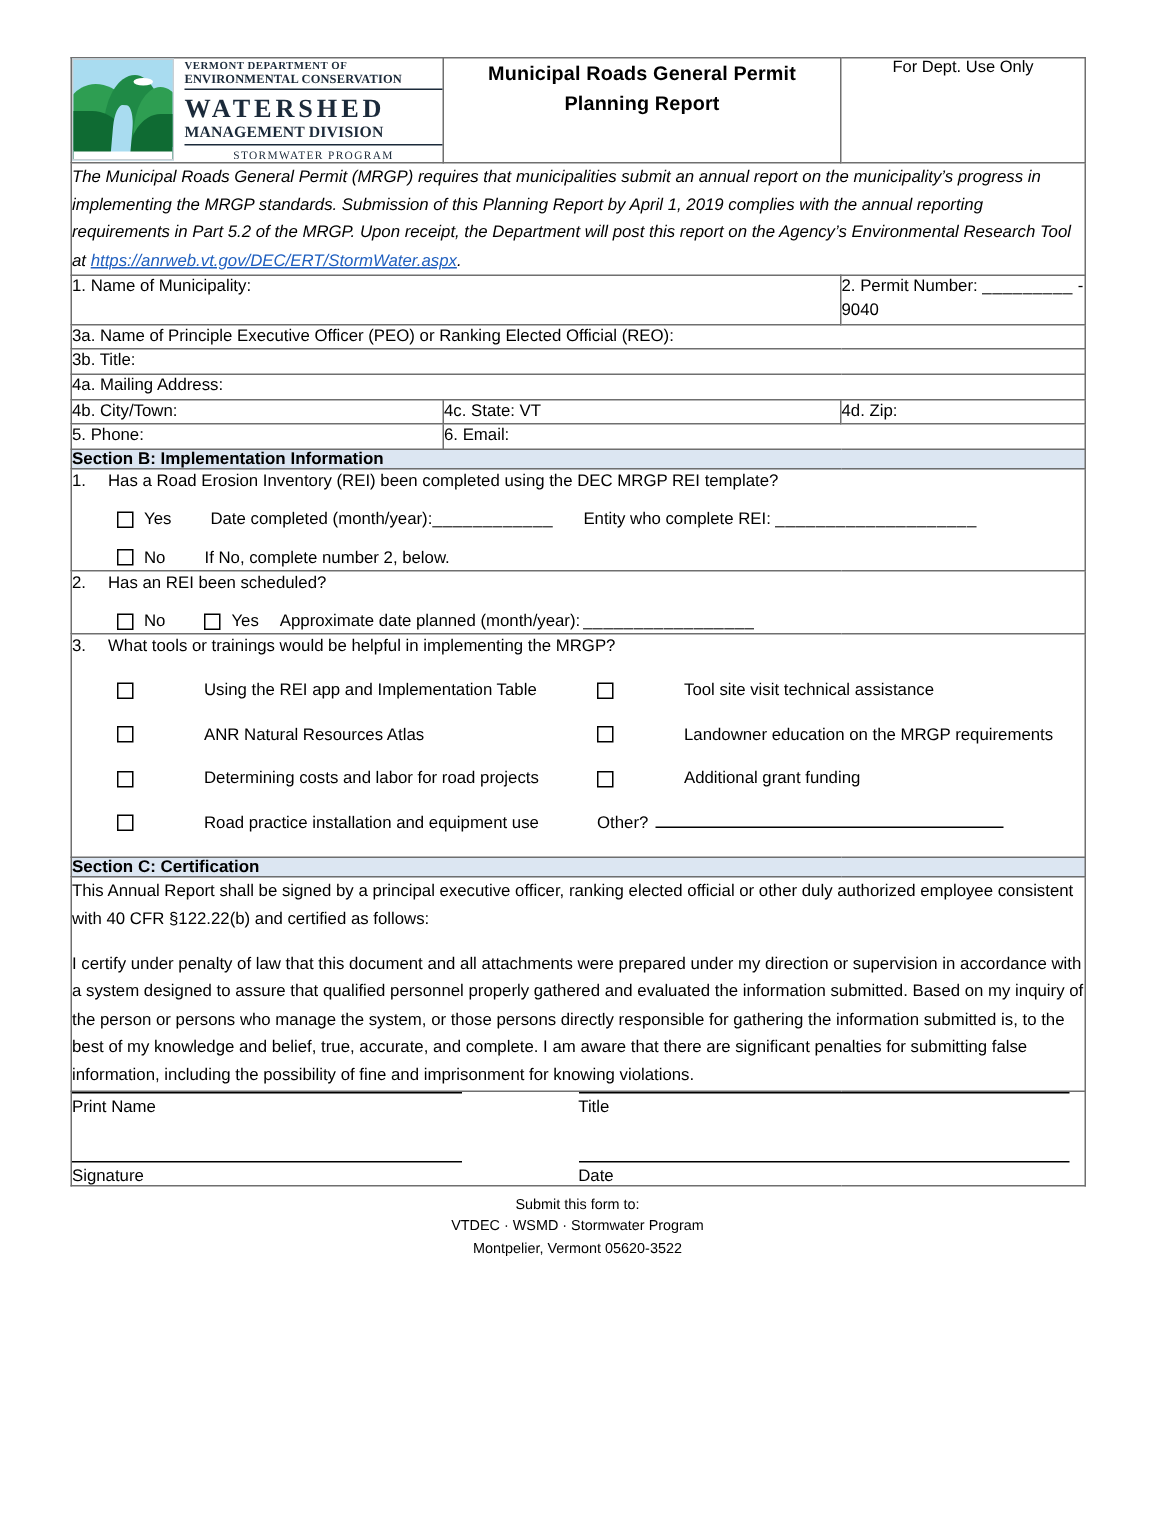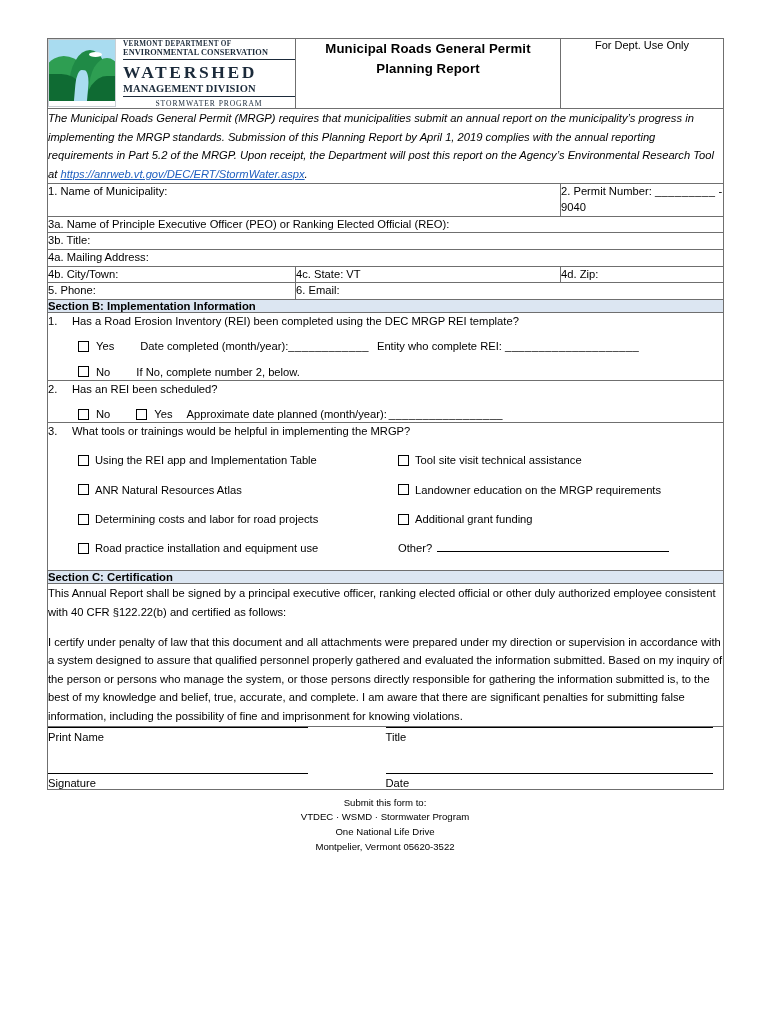--- a/index.html
+++ b/index.html
@@ -138,21 +138,21 @@
   .opt-label { margin-right: 26px; }
 
   
   .tools-grid {
     display: grid;
     grid-template-columns: 320px 1fr;
     row-gap: 13px;
     margin-top: 13px;
     padding-left: 30px;
   }
-  .tool-item { display: flex; align-items: center; font-size: 11.2px; }
+  .tool-item { display: flex; align-items: center; font-size: 11.2px; gap: 41px; }
   .tool-item .cbx { margin-right: 6px; }
   .other-item { display: flex; align-items: baseline; font-size: 11.2px; }
   .other-line { border-bottom: 1.1px solid #000; display: inline-block; width: 232px; margin-left: 5px; height: 11px; }
 
   
   .cert-cell { padding: 9px 11px 8px 10px; font-size: 11.2px; line-height: 1.66; }
   .cert-cell p { margin: 0 0 11px 0; }
   .cert-cell p:last-child { margin-bottom: 0; }
 
   .sign-cell { padding: 22px 10px 8px 10px; }
@@ -283,21 +283,21 @@
         <td class="qblock" colspan="3">
           <div class="q-line">
             <span class="q-num">1.</span>
             <span class="q-text">Has a Road Erosion Inventory (REI) been completed using the DEC MRGP REI template?</span>
           </div>
           <div class="opt-row">
             <span class="cbx"></span>
             <span class="opt-label">Yes</span>
             <span>Date completed (month/year):</span>
             <span class="blank-us">____________</span>
-            <span style="margin-left:8px">Entity who complete REI:</span>
+            <span style="margin-left:20px">Entity who complete REI:</span>
             <span class="blank-us" style="margin-left:3px">____________________</span>
           </div>
           <div class="opt-row">
             <span class="cbx"></span>
             <span class="opt-label">No</span>
             <span>If No, complete number 2, below.</span>
           </div>
         </td>
       </tr>
 
@@ -399,17 +399,16 @@
           </div>
         </td>
       </tr>
 
     </tbody>
   </table>
 
   <div class="footer">
     <div>Submit this form to:</div>
     <div>VTDEC · WSMD · Stormwater Program</div>
-    <div>One National Life Drive</div>
     <div>Montpelier, Vermont 05620-3522</div>
   </div>
 
 </div>
 
 </body></html>

